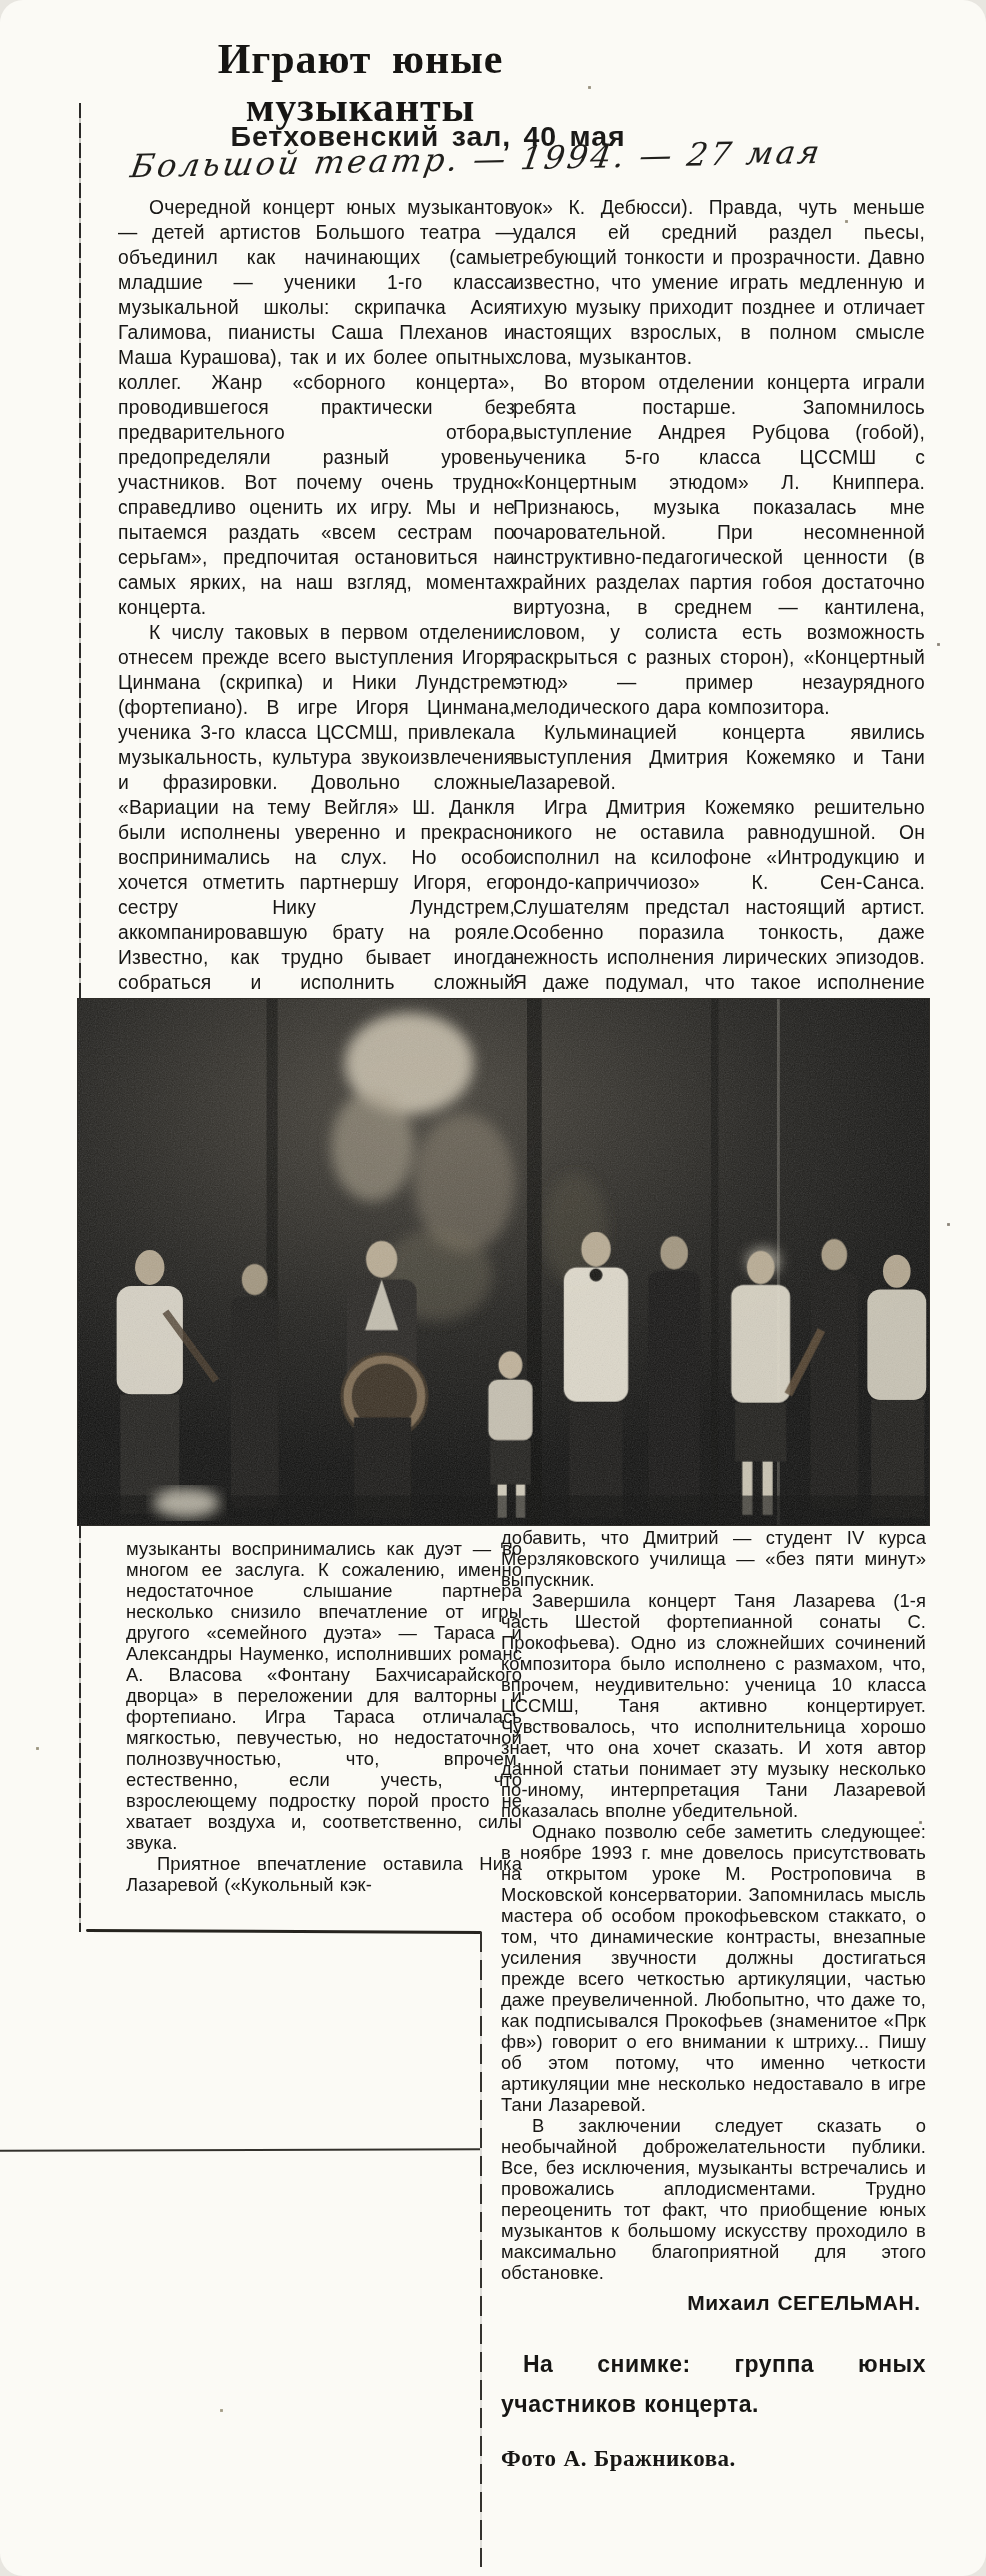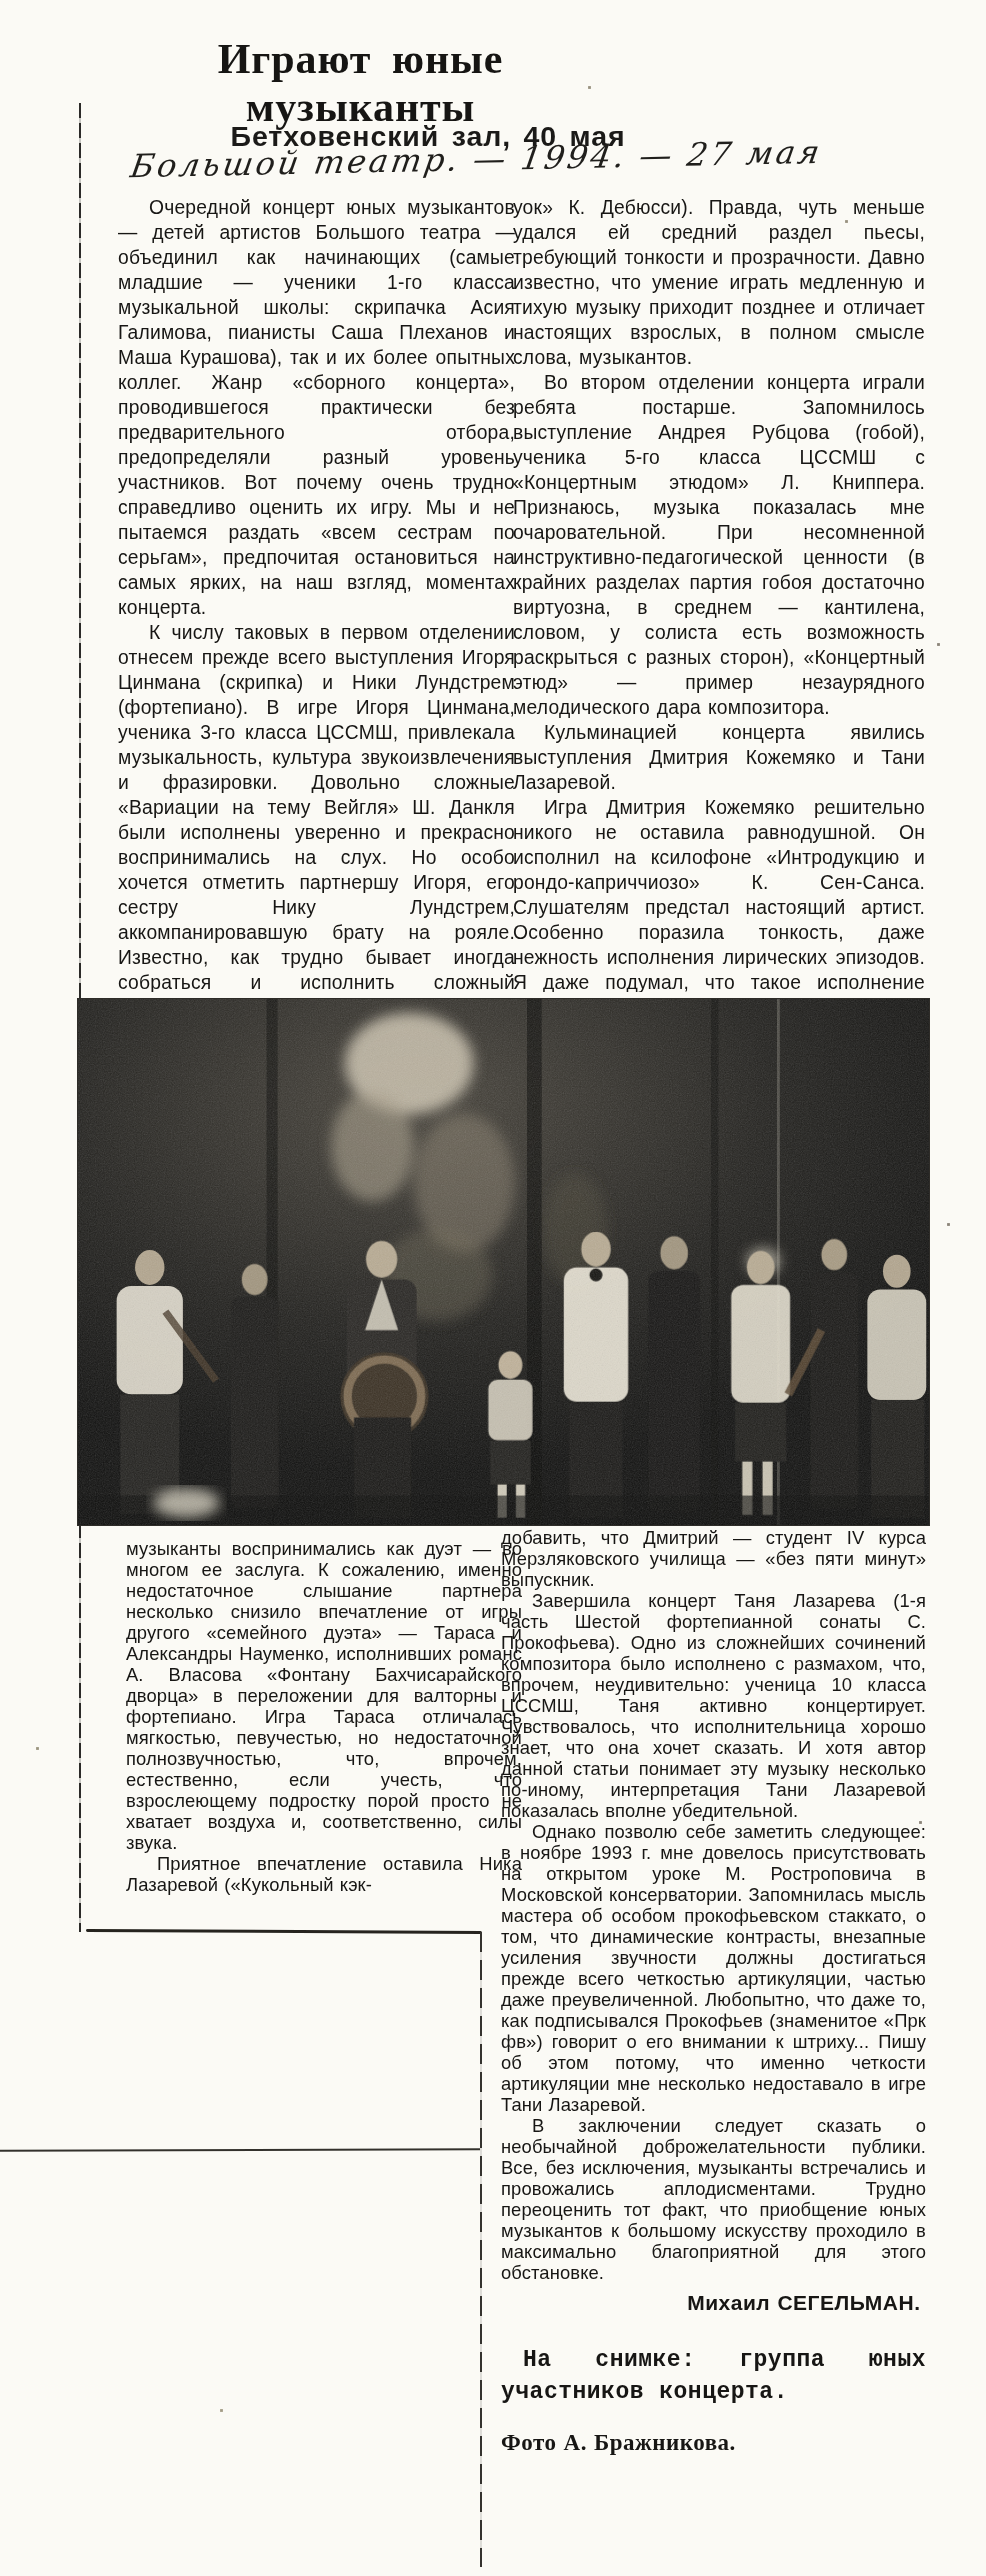--- a/index.html
+++ b/index.html
@@ -1,17 +1,17 @@
 <!DOCTYPE html>
 <html style="font-size:14.7px"><head>
 <meta charset="utf-8">
 <style>
   html,body{margin:0;padding:0;background:#e8e6e0;}
   .page{position:relative;width:986px;height:2576px;background:#fbfaf5;
-        font-family:"Liberation Sans",sans-serif;color:#171614;overflow:hidden;}
+        font-family:"Liberation Sans",sans-serif;color:#171614;overflow:hidden;border-radius:23px;}
   
   .left-rule{position:absolute;left:79px;top:103px;width:1.8px;height:1829px;
     background:repeating-linear-gradient(to bottom,#2b2a28 0 14.7px,rgba(43,42,40,.25) 14.7px 20px);}
   .tear-line-a{position:absolute;left:86px;top:1930px;width:396px;height:2.8px;background:#26241f;
     transform:rotate(.3deg);border-radius:1.8px;}
   .tear-line-b{position:absolute;left:0px;top:2149px;width:480px;height:1.8px;background:#33312c;
     transform:rotate(-.15deg);}
   .right-rule{position:absolute;left:480px;top:1932px;width:1.8px;height:635px;
     background:repeating-linear-gradient(to bottom,#34322e 0 20px,rgba(52,50,46,.15) 20px 28px);}
   .specks{position:absolute;left:0;top:0;width:0.9px;height:0.9px;background:transparent;
@@ -33,22 +33,22 @@
   .col p{margin:0;}
   .col p.ind{text-indent:31px;}
   .upper{font-size:19.3px;line-height:25px;letter-spacing:0.2px;word-spacing:1.4px;}
   .lower{font-size:18.4px;line-height:21px;letter-spacing:0.1px;word-spacing:0.9px;}
   .col-ul{left:118px;top:195px;width:397px;height:797px;overflow:hidden;}
   .col-ur{left:513px;top:195px;width:412px;height:797px;overflow:hidden;}
   .col-ll{left:118px;top:1538px;width:396px;height:390px;overflow:hidden;margin-left:8px;}
   .col-lr{left:501px;top:1527px;width:425px;height:1040px;overflow:hidden;}
   .signature{margin-top:9.2px !important;text-align:right;font-weight:bold;
     font-size:21px;letter-spacing:0.5px;padding-right:5.5px;}
-  .caption{margin-top:31px !important;font-family:Liberation Mono, monospace;font-weight:bold;
-    font-size:23px;line-height:32px;text-indent:22px;letter-spacing:0.5px;}
+  .caption{margin-top:31px !important;font-family:Liberation Sans, sans-serif;font-weight:bold;
+    font-size:23px;line-height:40px;text-indent:22px;letter-spacing:0.5px;}
   .credit{margin-top:24px !important;font-family:"Liberation Serif",serif;font-weight:bold;
     font-size:23px;text-align:left;letter-spacing:0.5px;}
   
   .photo{position:absolute;left:78px;top:999px;width:851px;height:526px;background:#141412;
     outline:0.9px solid #2e2c28;}
   .photo svg{display:block;width:100%;height:100%;}
 </style>
 </head>
 <body>
 

